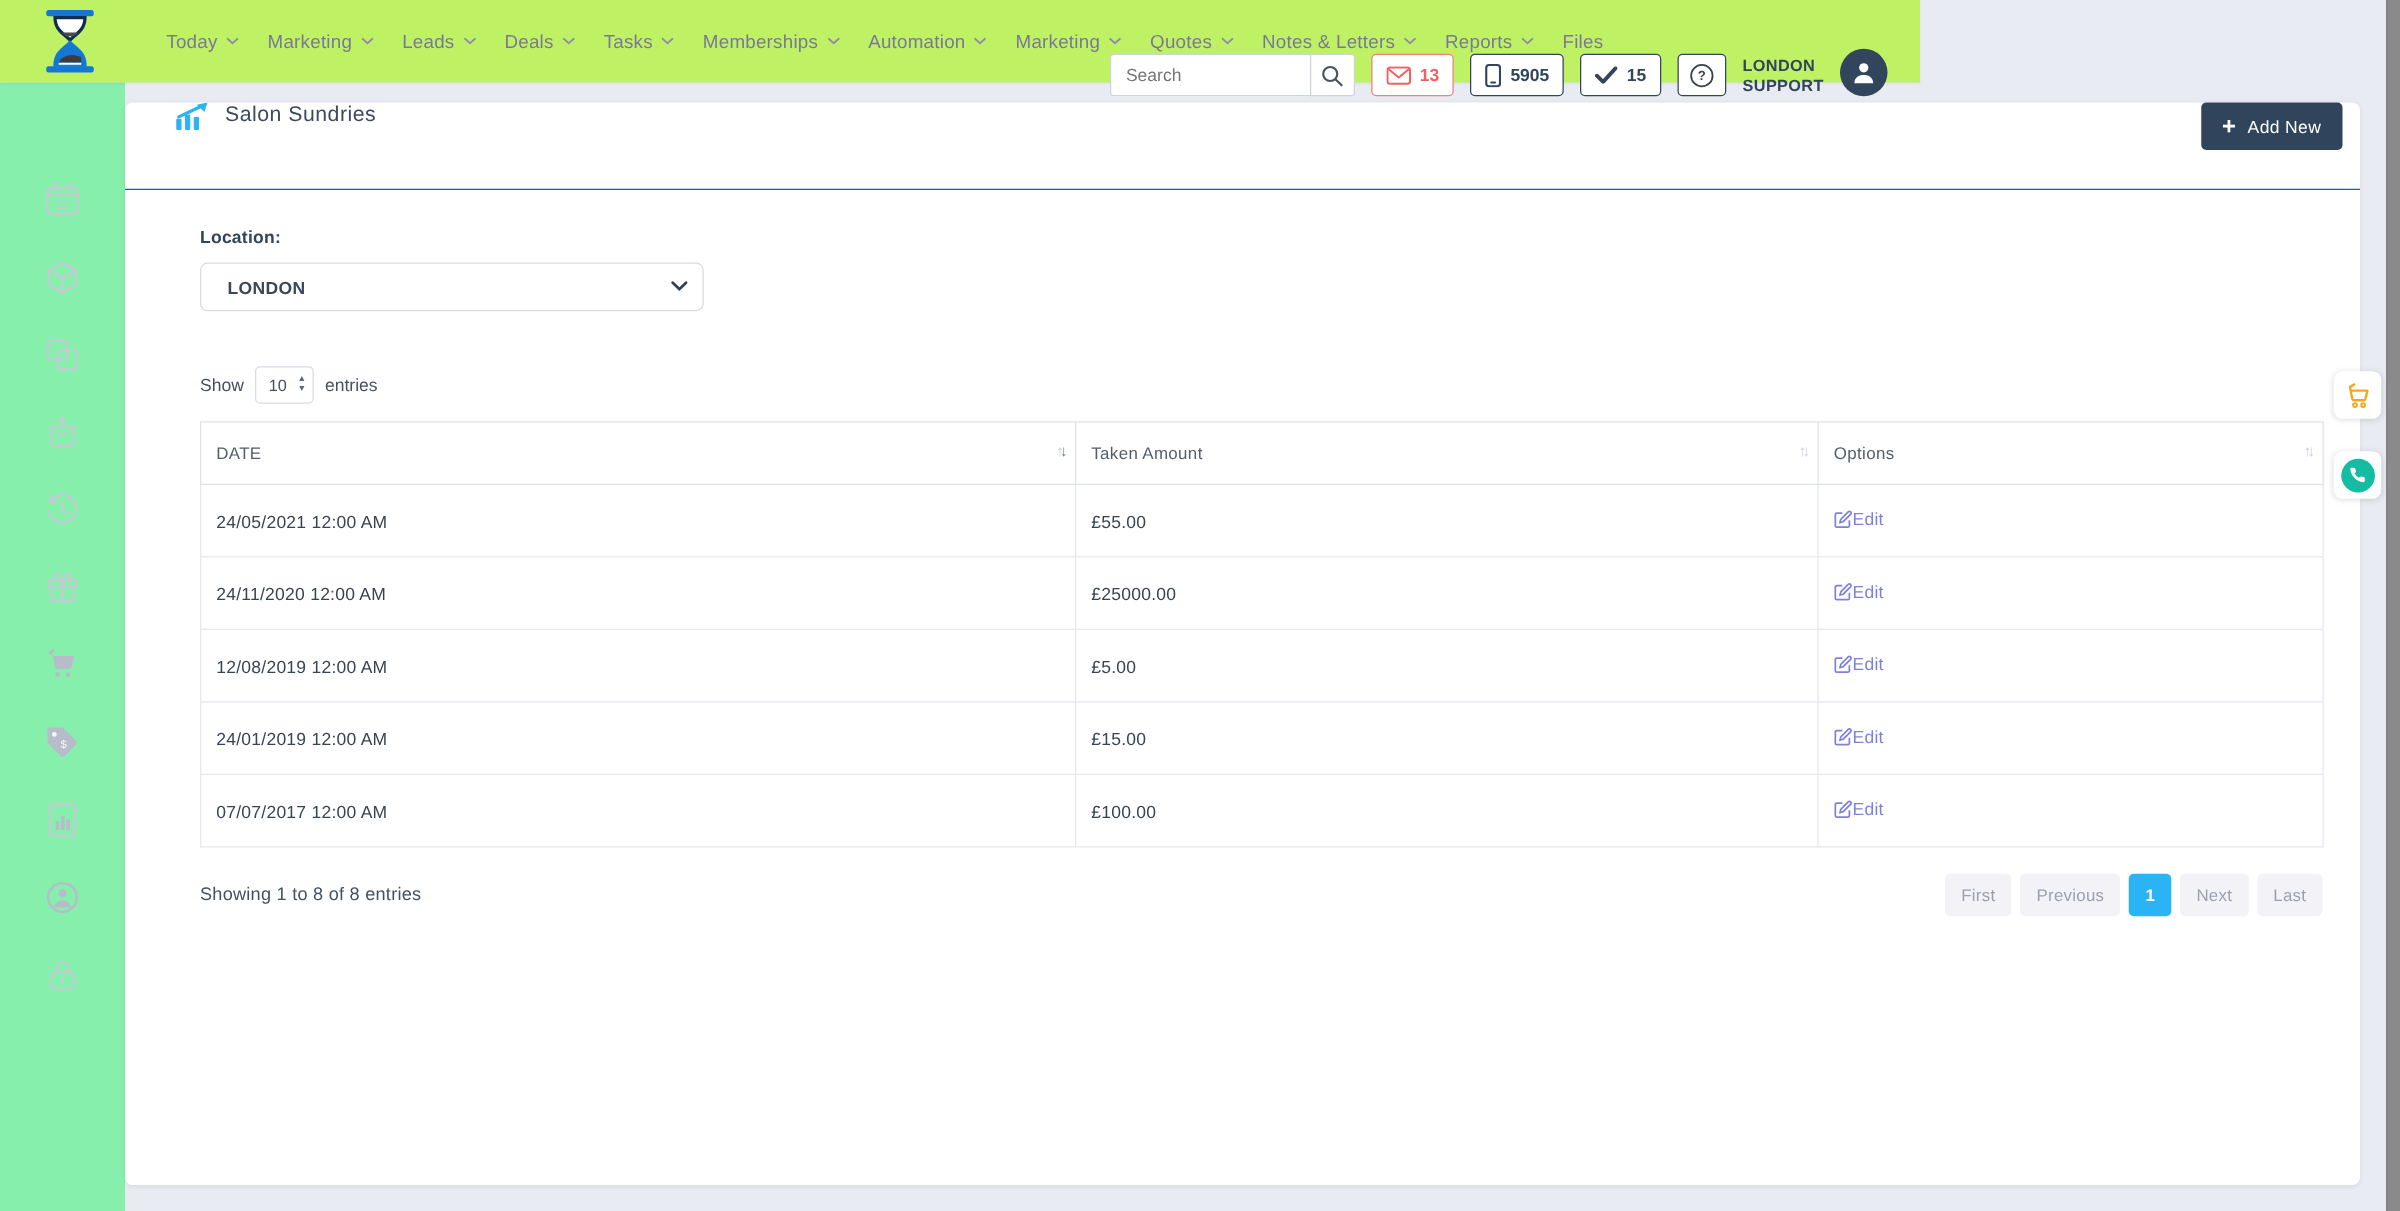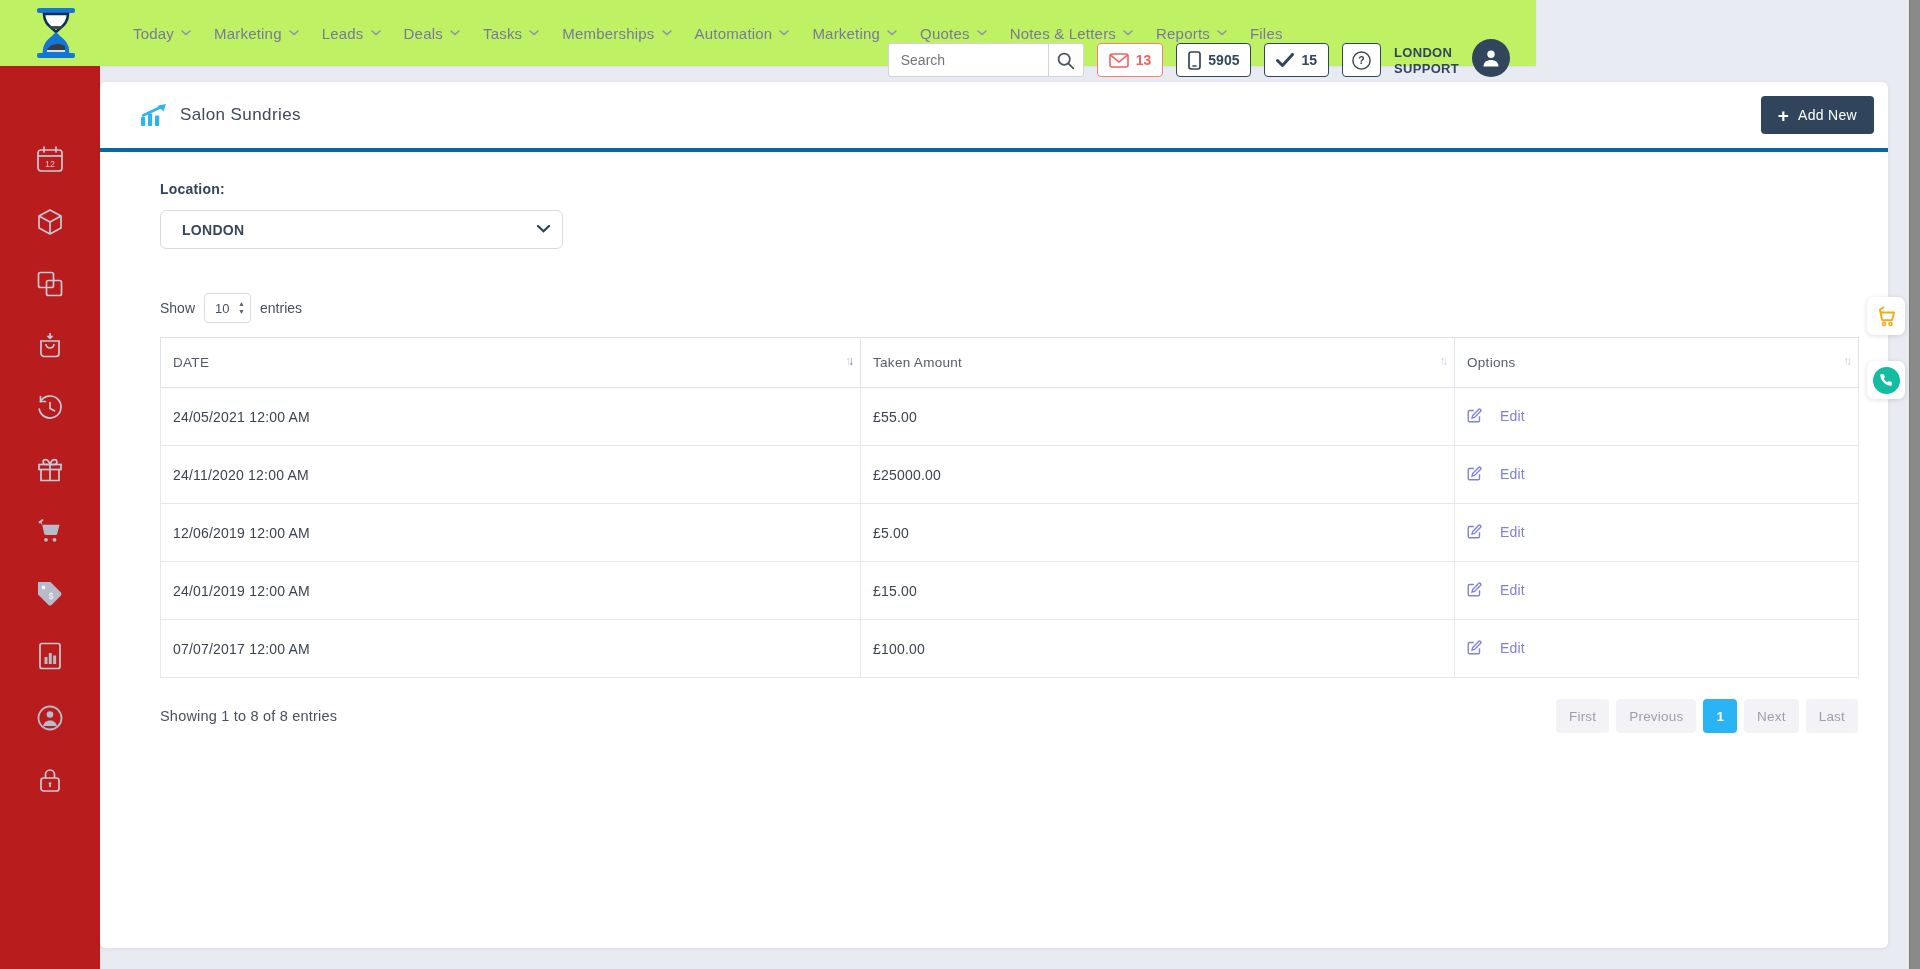--- a/index.html
+++ b/index.html
@@ -18,47 +18,47 @@
   .search-wrap { display:flex; align-items:center; }
   .search-input { width:160px; height:34px; border:1px solid #cfd3dc; border-right:none; border-radius:3px 0 0 3px; padding:0 12px; font-size:14px; color:#555; outline:none; font-family:inherit; }
   .search-btn { width:36px; height:34px; border:1px solid #cfd3dc; background:#fff; border-radius:0 3px 3px 0; display:flex; align-items:center; justify-content:center; cursor:pointer; }
   .pill-btn { height:34px; border-radius:4px; display:flex; align-items:center; gap:7px; padding:0 11px; background:#fff; cursor:pointer; font-size:14px; font-weight:bold; }
   .pill-red { border:1px solid #f08079; color:#f0625f; }
   .pill-dark { border:1px solid #31455c; color:#31455c; }
   .user-name { font-size:13px; font-weight:bold; color:#31455c; line-height:16px; letter-spacing:.3px; }
   .avatar { width:38px; height:38px; border-radius:50%; background:#31455c; display:flex; align-items:center; justify-content:center; cursor:pointer; flex-shrink:0; }
 
   
-  .sidebar { position:absolute; left:0; top:66px; width:100px; height:903px; background:#b91c1c; }
+  .sidebar { position:absolute; left:0; top:66px; width:100px; height:903px; background:#86efac; }
   .side-icon { position:absolute; left:32px; width:36px; height:36px; display:flex; align-items:center; justify-content:center; cursor:pointer; }
 
   
   .card { position:absolute; left:100px; top:82px; width:1788px; height:866px; background:#fff; border-radius:6px; box-shadow:0 1px 4px rgba(30,40,60,.07); }
-  .card-header { height:70px; display:flex; align-items:center; padding:0 14px 0 40px; border-bottom:4px solid #0369a1; }
+  .card-header { height:70px; display:flex; align-items:flex-start; padding:0 14px 0 40px; border-bottom:1px solid #0369a1; }
   .page-title { font-size:17px; color:#3e4a5c; margin-left:13px; letter-spacing:.4px; }
   .add-new { margin-left:auto; height:38px; background:#30455b; color:#fff; border:none; border-radius:4px; font-size:14px; display:flex; align-items:center; gap:9px; padding:0 17px; cursor:pointer; letter-spacing:.3px; font-family:inherit; }
   .add-plus { font-size:19px; font-weight:bold; line-height:1; }
 
   .content { padding:0 30px 0 60px; }
   .loc-label { margin-top:29px; font-size:14px; color:#32455b; letter-spacing:.2px;font-weight:bold; }
   .loc-select-wrap { position:relative; width:403px; margin-top:13px; }
   select.loc { width:100%; height:39px; appearance:none; -webkit-appearance:none; border:1px solid #d8dbe4; border-radius:6px; background:#fff; padding:0 0 0 21px; font-size:14px; color:#3a4759; font-weight:bold; letter-spacing:.3px; outline:none; cursor:pointer; font-family:inherit; }
   .loc-chevron { position:absolute; right:13px; top:15px; pointer-events:none; }
 
   .show-row { margin-top:44px; display:flex; align-items:center; gap:9px; font-size:14px; color:#45505f; }
   .show-select-wrap { position:relative; }
   select.show { width:47px; height:30px; appearance:none; -webkit-appearance:none; border:1px solid #d8dbe4; border-radius:4px; background:#fff; font-size:13px; color:#45505f; padding:0 16px 0 10px; outline:none; cursor:pointer; font-family:inherit; }
   .spinner { position:absolute; right:6px; top:7px; font-size:7px; color:#5d6672; line-height:8px; pointer-events:none; }
 
   table { margin-top:14px; width:1698px; border-collapse:collapse; table-layout:fixed; }
   th { height:50px; text-align:left; font-weight:normal; font-size:13.5px; color:#525d6b; border:1px solid #dfe2ea; padding:0 0 0 12px; position:relative; cursor:pointer; letter-spacing:.3px; }
   td { height:58px; font-size:14px; color:#3a4450; border:1px solid #e6e8ee; padding:0 0 0 12px; letter-spacing:.2px; }
   .sort { position:absolute; right:9px; top:16px; font-size:12px; letter-spacing:-3px; color:#c9cdd8; }
   .sort .active { color:#6f7888; }
-  .edit-link { color:#7e81dc; display:inline-flex; align-items:flex-start; gap:18px; cursor:pointer; text-decoration:none; font-size:14px; }
+  .edit-link { color:#7e81dc; display:inline-flex; align-items:flex-end; gap:0; cursor:pointer; text-decoration:none; font-size:14px; }
 
   .table-footer { margin-top:21px; display:flex; align-items:center; justify-content:space-between; }
   .summary { font-size:14.5px; color:#46505e; letter-spacing:.2px; }
   .pagination { display:flex; gap:7px; }
   .page-btn { height:34px; padding:0 13px; background:#f2f2f7; border:none; border-radius:4px; color:#9d9fae; font-size:13.5px; cursor:pointer; font-family:inherit; letter-spacing:.2px; }
   .page-btn.active { background:#2ab4f5; color:#fff; font-weight:bold; }
 
   
   .float-btn { position:absolute; width:38px; height:38px; background:#fff; border-radius:7px; box-shadow:0 1px 5px rgba(0,0,0,.13); display:flex; align-items:center; justify-content:center; cursor:pointer; z-index:6; }
   #float-cart { left:1867px; top:297px; }
@@ -396,21 +396,21 @@
                 <svg width="15" height="15" viewBox="0 0 24 24">
                   <path d="M11 4H4a2 2 0 0 0-2 2v14a2 2 0 0 0 2 2h14a2 2 0 0 0 2-2v-7" fill="none" stroke="#7e81dc" stroke-width="2.2"></path>
                   <path d="M18.5 2.5a2.12 2.12 0 0 1 3 3L12 15l-4 1 1-4 9.5-9.5z" fill="none" stroke="#7e81dc" stroke-width="2.2"></path>
                 </svg>
                 <span>Edit</span>
               </a>
             </td>
           </tr>
 
           <tr>
-            <td>12/06/2019 12:00 AM</td>
+            <td>12/08/2019 12:00 AM</td>
             <td>£5.00</td>
             <td>
               <a class="edit-link">
                 <svg width="15" height="15" viewBox="0 0 24 24">
                   <path d="M11 4H4a2 2 0 0 0-2 2v14a2 2 0 0 0 2 2h14a2 2 0 0 0 2-2v-7" fill="none" stroke="#7e81dc" stroke-width="2.2"></path>
                   <path d="M18.5 2.5a2.12 2.12 0 0 1 3 3L12 15l-4 1 1-4 9.5-9.5z" fill="none" stroke="#7e81dc" stroke-width="2.2"></path>
                 </svg>
                 <span>Edit</span>
               </a>
             </td>

